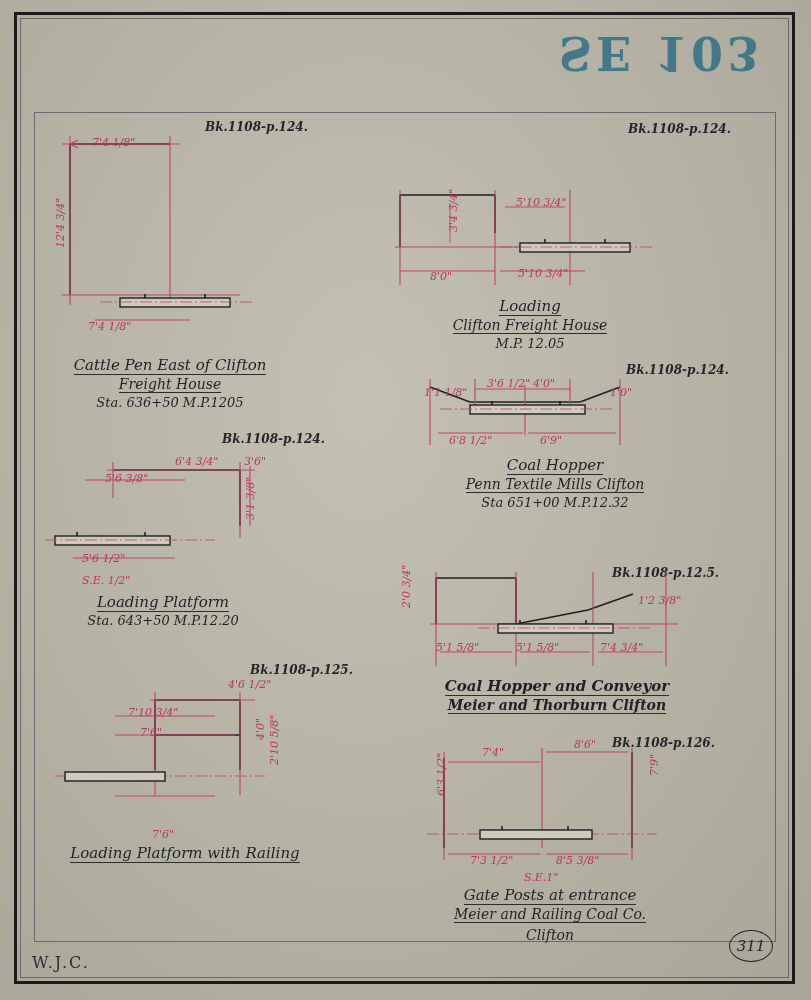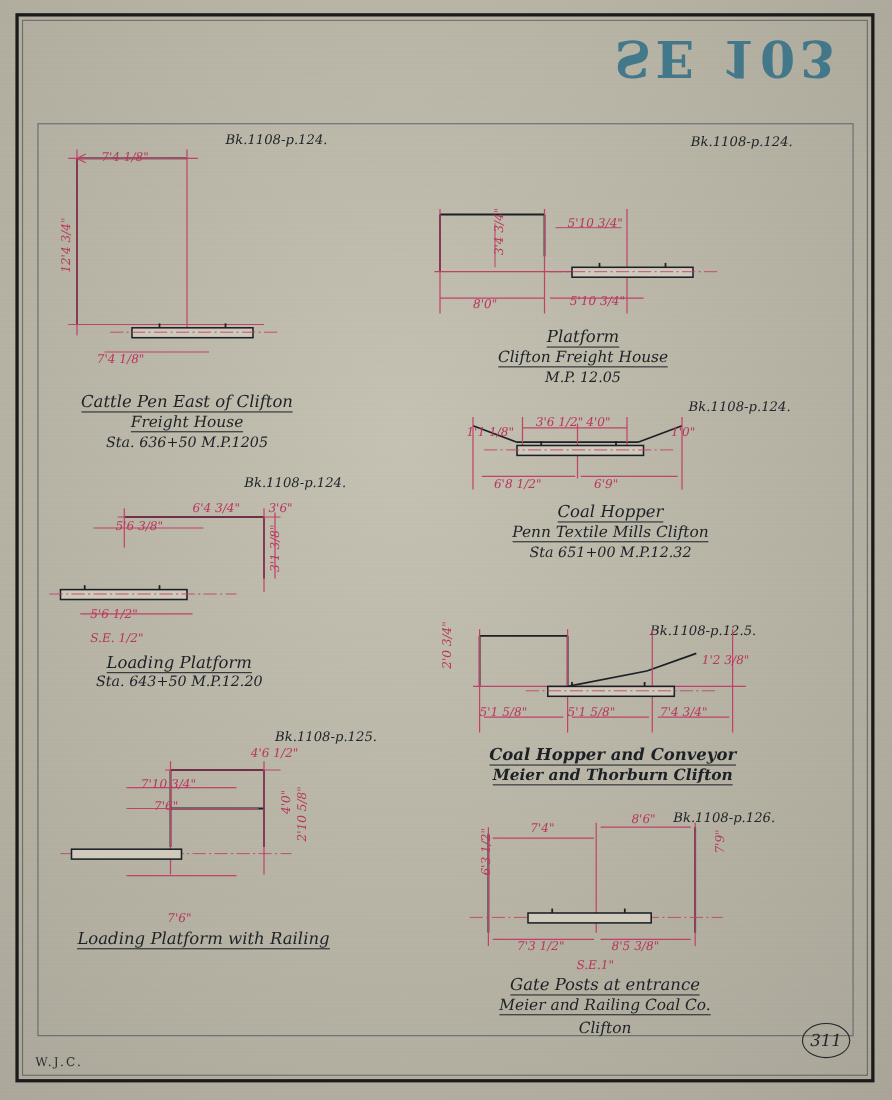--- a/index.html
+++ b/index.html
@@ -57,20 +57,21 @@
   .cap .l2{font-size:14px;}
   .cap .l3{font-size:13px;}
   .cap u{text-decoration:none;border-bottom:1px solid #2a2e33;}
   .bk{
     position:absolute;
     font-family:"DejaVu Serif", serif;
     font-style:italic;
     font-size:12px;
     color:#22262b;
     white-space:nowrap;
+    font-weight:bold;
   }
   .dim{
     position:absolute;
     font-family:"DejaVu Serif", serif;
     font-style:italic;
     font-size:11px;
     color:#b8365c;
     white-space:nowrap;
   }
   .dimv{
@@ -79,21 +80,21 @@
     font-style:italic;
     font-size:11px;
     color:#b8365c;
     white-space:nowrap;
     transform-origin:left top;
     transform:rotate(-90deg);
   }
   .sig{
     position:absolute;left:32px;bottom:28px;
     font-family:"DejaVu Serif", serif;
-    font-size:11px;letter-spacing:2px;color:#2a2e33;
+    font-size:16px;letter-spacing:2px;color:#2a2e33;
   }
   .pagenum{
     position:absolute;right:38px;bottom:38px;
     width:42px;height:30px;border:1.5px solid #23272c;border-radius:50%;
     display:flex;align-items:center;justify-content:center;
     font-family:"DejaVu Serif", serif;font-style:italic;font-size:15px;color:#23272c;
   }
   svg{position:absolute;left:0;top:0;overflow:visible;}
   .edge{fill:none;stroke:#1c2026;stroke-width:1.6;}
   .plat{fill:#cfcabb;stroke:#1c2026;stroke-width:1.4;}
@@ -152,21 +153,21 @@
     <line class="edge" x1="210" y1="54" x2="210" y2="58"></line>
     <line class="ctr" x1="105" y1="62" x2="260" y2="62"></line>
     <line class="red" x1="5" y1="86" x2="100" y2="86"></line>
     <line class="red" x1="105" y1="86" x2="190" y2="86"></line>
   </svg>
   <div class="dim" style="left:516px;top:196px;">5'10 3/4"</div>
   <div class="dimv" style="left:447px;top:232px;">3'4 3/4"</div>
   <div class="dim" style="left:430px;top:270px;">8'0"</div>
   <div class="dim" style="left:518px;top:267px;">5'10 3/4"</div>
   <div class="cap" style="left:400px;top:296px;width:260px;">
-    <div class="l1"><u>Platform</u></div>
+    <div class="l1"><u>Loading</u></div>
     <div class="l2"><u>Clifton  Freight House</u></div>
     <div class="l3">M.P. 12.05</div>
   </div>
 
   <div class="bk" style="left:626px;top:363px;">Bk.1108-p.124.</div>
   <svg width="300" height="110" style="left:420px;top:375px;">
     <line class="edge" x1="10" y1="12" x2="50" y2="27"></line>
     <line class="edge" x1="50" y1="27" x2="160" y2="27"></line>
     <line class="edge" x1="160" y1="27" x2="200" y2="12"></line>
     <line class="red" x1="10" y1="4" x2="10" y2="70"></line>
@@ -213,21 +214,21 @@
   <div class="dim" style="left:244px;top:455px;">3'6"</div>
   <div class="dim" style="left:105px;top:472px;">5'6 3/8"</div>
   <div class="dimv" style="left:244px;top:520px;">3'1 3/8"</div>
   <div class="dim" style="left:82px;top:552px;">5'6 1/2"</div>
   <div class="dim" style="left:82px;top:574px;">S.E. 1/2"</div>
   <div class="cap" style="left:28px;top:592px;width:270px;">
     <div class="l1"><u>Loading Platform</u></div>
     <div class="l3">Sta. 643+50 M.P.12.20</div>
   </div>
 
-  <div class="bk" style="left:591px;top:566px;">Bk.1108-p.12.5.</div>
+  <div class="bk" style="left:612px;top:566px;">Bk.1108-p.12.5.</div>
   <svg width="300" height="120" style="left:418px;top:566px;">
     <line class="edge" x1="18" y1="12" x2="18" y2="58"></line>
     <line class="edge" x1="18" y1="12" x2="98" y2="12"></line>
     <line class="edge" x1="98" y1="12" x2="98" y2="58"></line>
     <line class="edge" x1="98" y1="58" x2="170" y2="44"></line>
     <line class="edge" x1="170" y1="44" x2="215" y2="28"></line>
     <line class="red" x1="18" y1="6" x2="18" y2="100"></line>
     <line class="red" x1="98" y1="6" x2="98" y2="100"></line>
     <line class="red" x1="175" y1="6" x2="175" y2="100"></line>
     <line class="red" x1="248" y1="6" x2="248" y2="100"></line>

